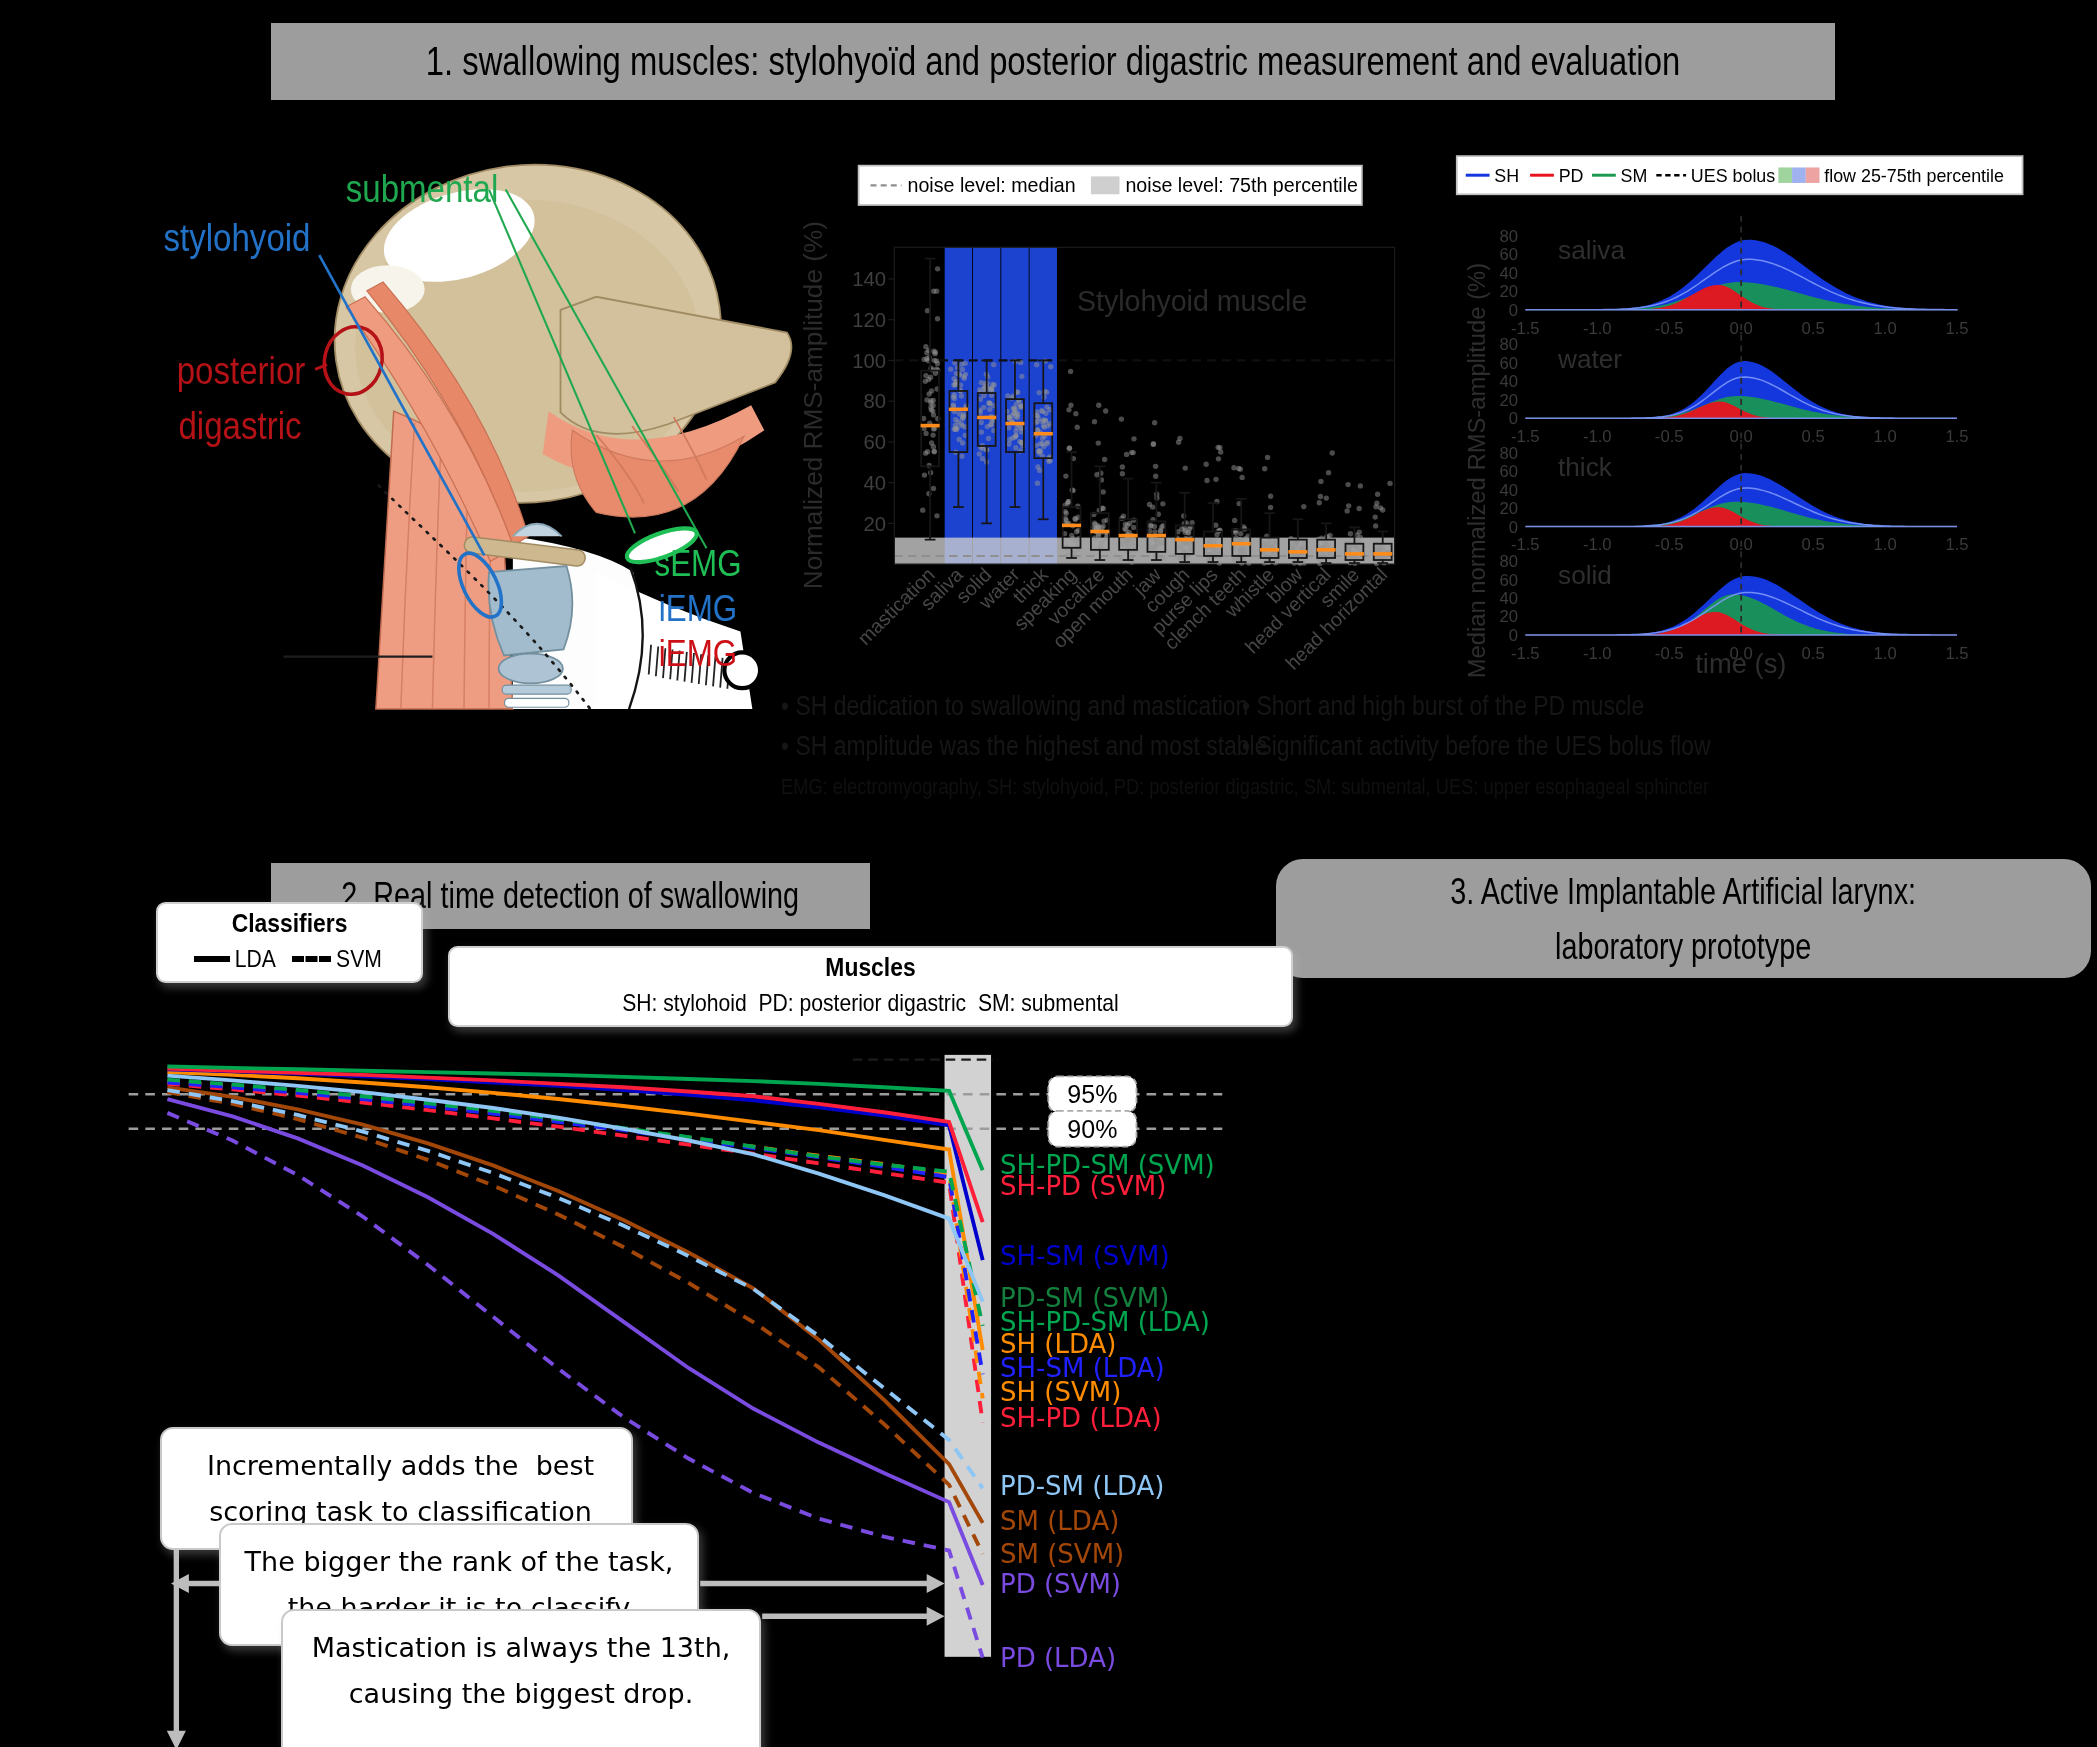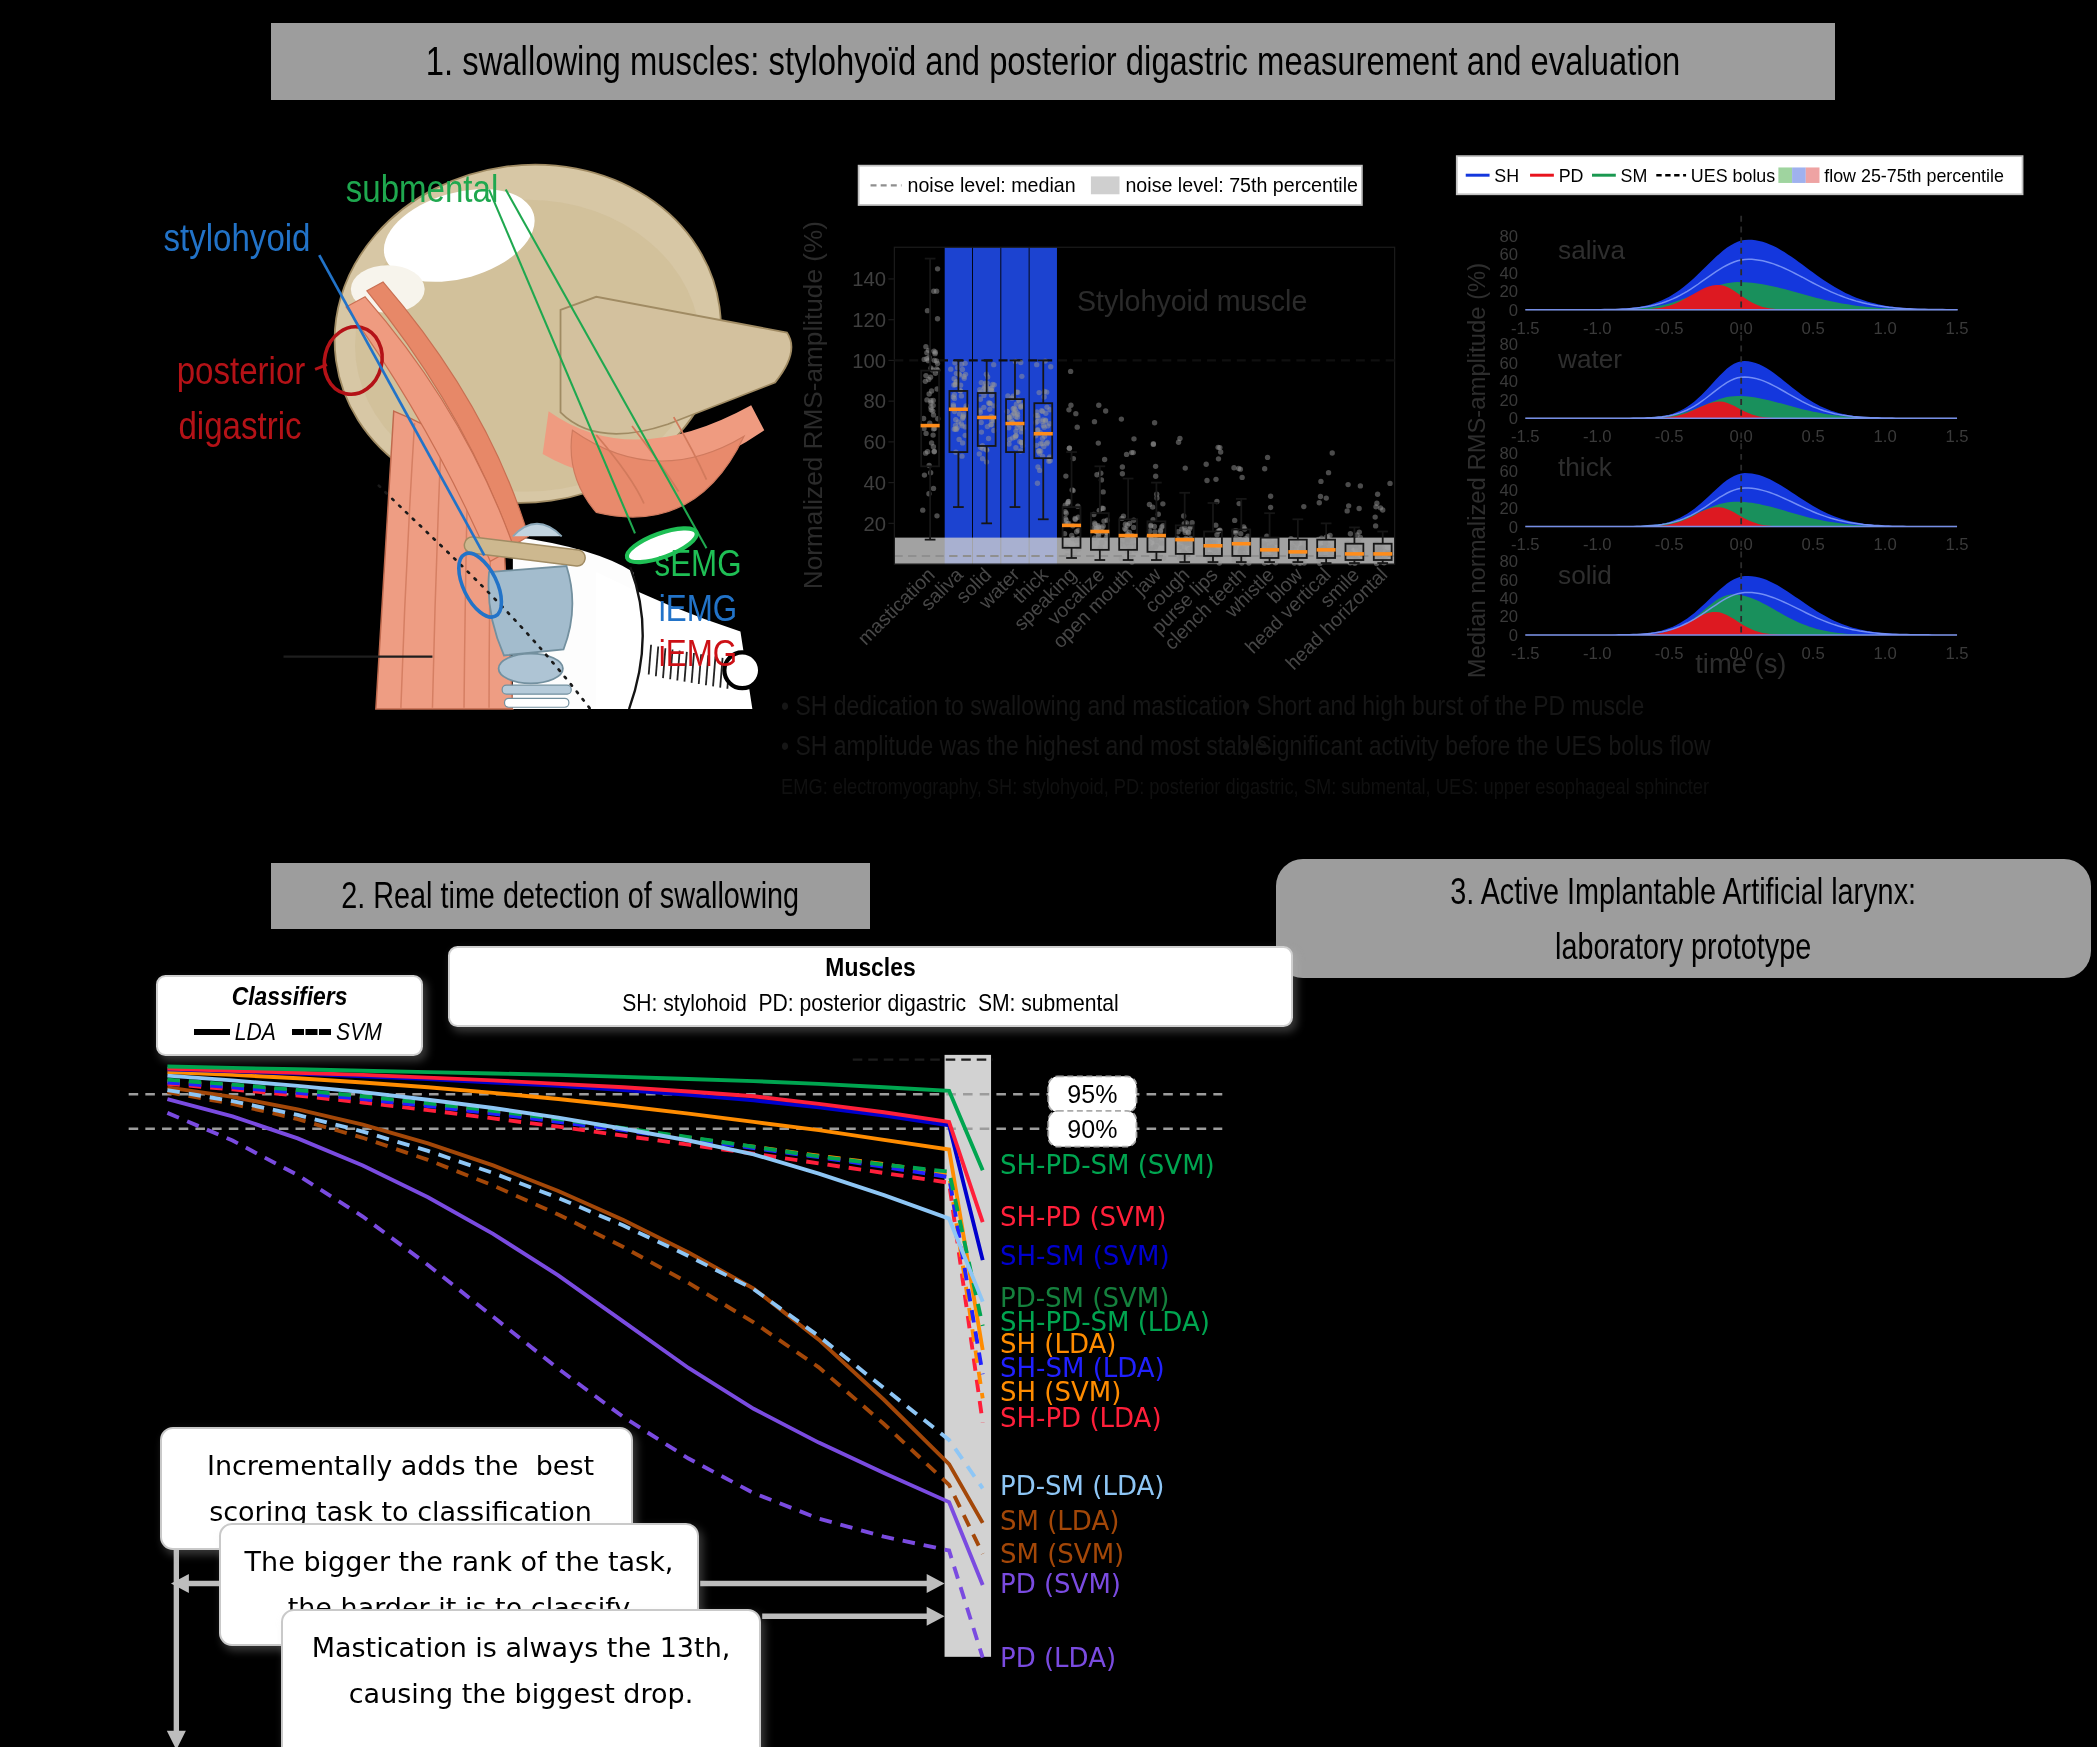--- a/index.html
+++ b/index.html
@@ -1146,21 +1146,21 @@
 
   <div class="hdr" style="left:271px;top:863px;width:599px;height:66px;font-size:36px;">
     <span class="tx">2. Real time detection of swallowing</span>
   </div>
 
   <div class="hdr" style="left:1276px;top:859px;width:815px;height:119px;font-size:36px;flex-direction:column;line-height:55px;border-radius:27px;">
     <span class="tx2">3. Active Implantable Artificial larynx:</span>
     <span class="tx2">laboratory prototype</span>
   </div>
 
-  <div class="wcard" style="left:156px;top:975px;width:263px;height:77px;font-style:italic;">
+  <div class="wcard" style="left:156px;top:902px;width:263px;height:77px;">
     <div style="font-size:26px;font-weight:bold;margin-top:3.6px;transform:scaleX(.88);">Classifiers</div>
     <div class="lgrow" style="margin-top:6px;">
       <span style="display:inline-block;width:36px;border-top:6px solid #000;"></span>
       <span style="transform:scaleX(.88);">LDA</span>
       <span style="display:inline-block;width:39px;border-top:6px dashed #000;margin-left:10.7px;"></span>
       <span style="transform:scaleX(.88);">SVM</span>
     </div>
   </div>
   <div class="wcard" style="left:448px;top:946px;width:841px;height:77px;">
     <div style="font-size:26px;font-weight:bold;margin-top:3.6px;transform:scaleX(.88);">Muscles</div>
@@ -1197,21 +1197,21 @@
       <path d="M 180.0 53.1 L 289.3 56.6 L 398.6 60.0 L 507.9 63.5 L 617.2 68.2 L 726.5 72.8 L 835.8 78.6 L 945.1 84.4 L 1054.4 91.4 L 1163.7 99.5 L 1273.0 112.2 L 1382.3 126.2 L 1491.6 142.4 L 1548 310.6" fill="none" stroke="#ff1f3a" stroke-width="6.5" stroke-dasharray="none"></path>
       <path d="M 180.0 49.6 L 289.3 51.9 L 398.6 54.2 L 507.9 56.6 L 617.2 58.9 L 726.5 61.2 L 835.8 63.5 L 945.1 67.0 L 1054.4 70.5 L 1163.7 74.0 L 1273.0 78.6 L 1382.3 84.4 L 1491.6 90.2 L 1548 223.6" fill="none" stroke="#00a550" stroke-width="6.5" stroke-dasharray="none"></path>
       <rect x="1658" y="66" width="148" height="60" rx="16" fill="#fff" stroke="#ababab" stroke-width="3" stroke-dasharray="10 6"></rect>
       <text x="1732" y="111" font-size="42" fill="#000" text-anchor="middle" font-family="Liberation Sans, sans-serif">95%</text>
       <rect x="1658" y="124" width="148" height="60" rx="16" fill="#fff" stroke="#ababab" stroke-width="3" stroke-dasharray="10 6"></rect>
       <text x="1732" y="169" font-size="42" fill="#000" text-anchor="middle" font-family="Liberation Sans, sans-serif">90%</text>
     </svg>
 
   <div id="rank-labels" style="position:absolute;left:0;top:0;width:100%;height:100%;pointer-events:none;">
       <div class="series-label" style="left: 1000px; top: 1150px; color: rgb(0, 165, 80);">SH-PD-SM (SVM)</div>
-      <div class="series-label" style="left: 1000px; top: 1202px; color: rgb(255, 31, 58); text-align: right;">SH-PD (SVM)</div>
+      <div class="series-label" style="left: 1000px; top: 1171px; color: rgb(255, 31, 58); text-align: right;">SH-PD (SVM)</div>
       <div class="series-label" style="left: 1000px; top: 1241px; color: rgb(0, 0, 205);">SH-SM (SVM)</div>
       <div class="series-label" style="left: 1000px; top: 1283px; color: #15803d;">PD-SM (SVM)</div>
       <div class="series-label" style="left: 1000px; top: 1307px; color: rgb(0, 165, 80);">SH-PD-SM (LDA)</div>
       <div class="series-label" style="left: 1000px; top: 1329px; color: rgb(255, 140, 0);">SH (LDA)</div>
       <div class="series-label" style="left: 1000px; top: 1353px; color: rgb(33, 33, 255);">SH-SM (LDA)</div>
       <div class="series-label" style="left: 1000px; top: 1377px; color: rgb(255, 140, 0);">SH (SVM)</div>
       <div class="series-label" style="left: 1000px; top: 1403px; color: rgb(255, 31, 58);">SH-PD (LDA)</div>
       <div class="series-label" style="left: 1000px; top: 1471px; color: rgb(142, 198, 245);">PD-SM (LDA)</div>
       <div class="series-label" style="left: 1000px; top: 1506px; color: rgb(163, 71, 8);">SM (LDA)</div>
       <div class="series-label" style="left: 1000px; top: 1539px; color: rgb(163, 71, 8);">SM (SVM)</div>

